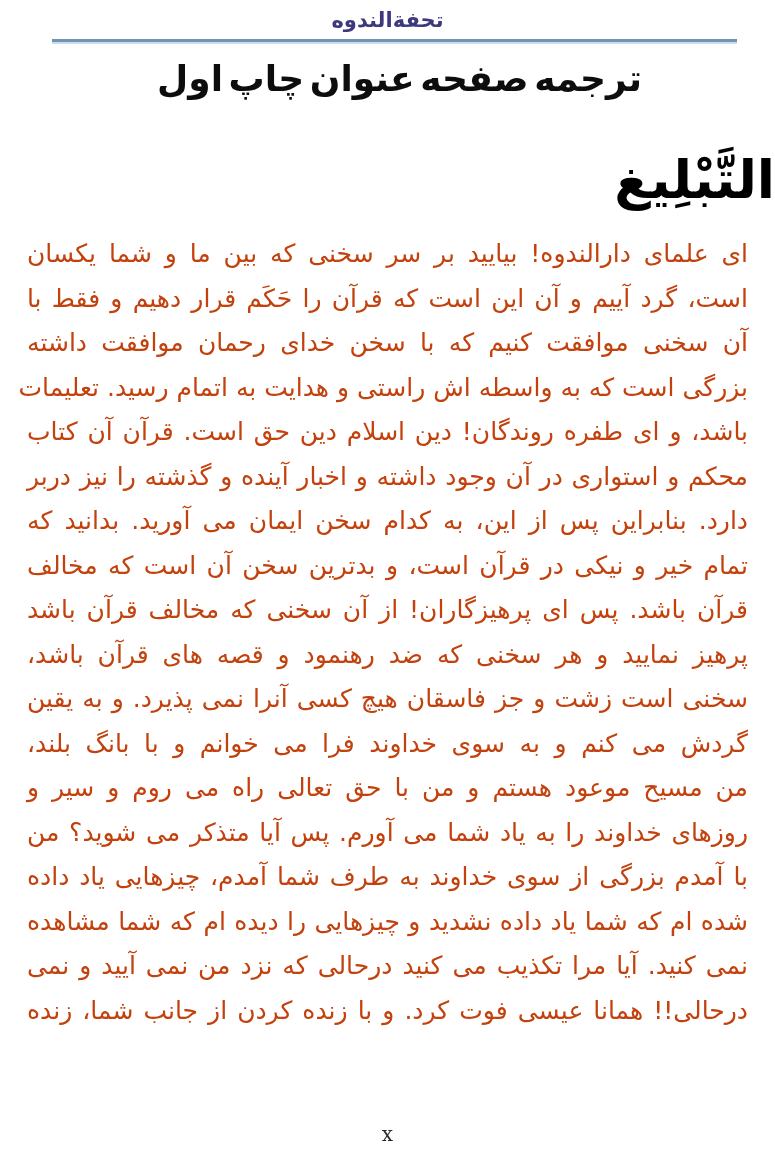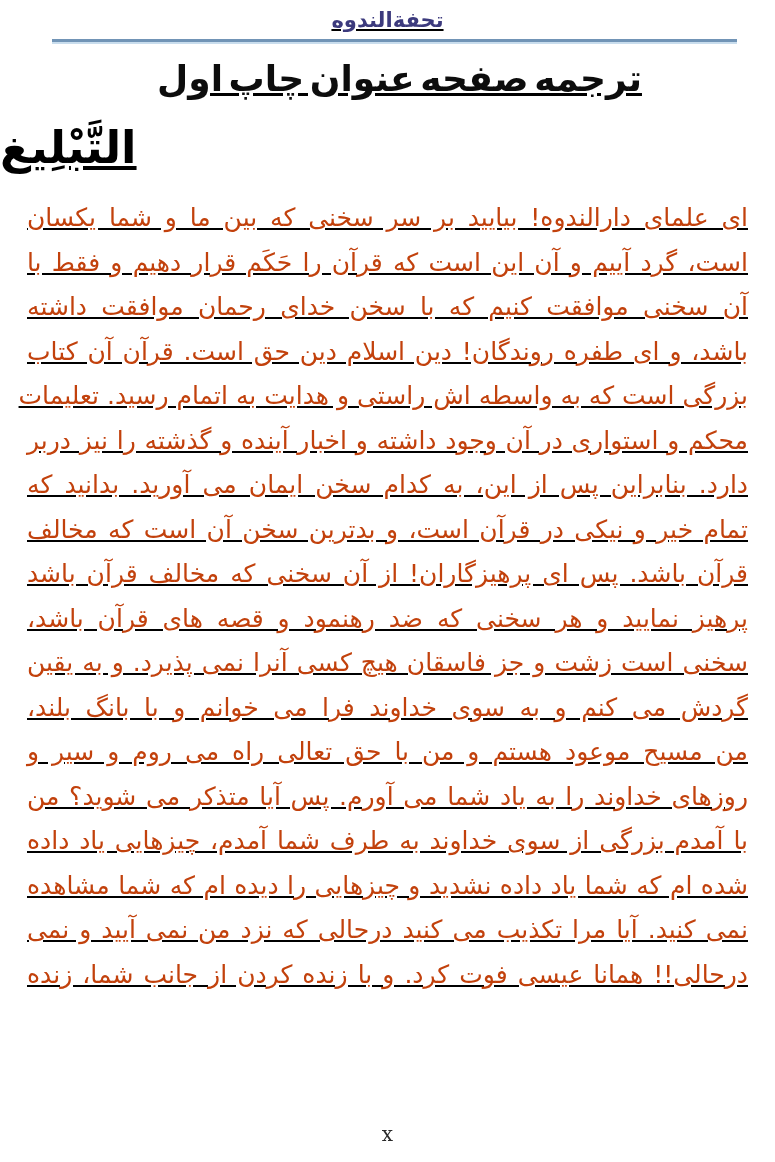--- a/index.html
+++ b/index.html
@@ -4,21 +4,20 @@
 <style>
   html,body { margin:0; padding:0; background:#ffffff; }
   .page {
     position: relative;
     width: 775px;
     height: 1162px;
     margin: 0 auto;
     background: #ffffff;
     font-family: "DejaVu Sans", sans-serif;
     overflow: hidden;
-    text-decoration: underline;
   }
   .running-head {
     padding-top: 8px;
     text-align: center;
     direction: rtl;
     font-size: 21px;
     font-weight: bold;
     color: #3c3a7d;
     letter-spacing: 0px;
   }
@@ -32,24 +31,24 @@
     margin-top: 16px;
     text-align: center;
     direction: rtl;
     font-size: 36px;
     font-weight: bold;
     color: #0d0d0d;
     word-spacing: -7px;
     padding-left: 24px;
   }
   .section-title {
-    margin-top: 22px;
-    text-align: left;
+    margin-top: 50px;
+    text-align: right;
     direction: rtl;
-    font-size: 45px;
+    font-size: 53px;
     font-weight: bold;
     color: #000000;
   }
   .body-text {
     margin: 22px 27px 0 27px;
   }
   .body-line {
     direction: rtl;
     unicode-bidi: embed;
     font-size: 25px;
@@ -79,22 +78,22 @@
   <div class="head-rule"></div>
 
   <div class="subtitle">ترجمه صفحه عنوان چاپ اول</div>
 
   <div class="section-title">التَّبْلِيغ</div>
 
   <div class="body-text">
       <div class="body-line">ای علمای دارالندوه! بیایید بر سر سخنی که بین ما و شما یکسان</div>
       <div class="body-line">است، گرد آییم و آن این است که قرآن را حَکَم قرار دهیم و فقط با</div>
       <div class="body-line">آن سخنی موافقت کنیم که با سخن خدای رحمان موافقت داشته</div>
+      <div class="body-line">بزرگی است که به واسطه اش راستی و هدایت به اتمام رسید. تعلیمات</div>
       <div class="body-line">باشد، و ای طفره روندگان! دین اسلام دین حق است. قرآن آن کتاب</div>
-      <div class="body-line">بزرگی است که به واسطه اش راستی و هدایت به اتمام رسید. تعلیمات</div>
       <div class="body-line">محکم و استواری در آن وجود داشته و اخبار آینده و گذشته را نیز دربر</div>
       <div class="body-line">دارد. بنابراین پس از این، به کدام سخن ایمان می آورید. بدانید که</div>
       <div class="body-line">تمام خیر و نیکی در قرآن است، و بدترین سخن آن است که مخالف</div>
       <div class="body-line">قرآن باشد. پس ای پرهیزگاران! از آن سخنی که مخالف قرآن باشد</div>
       <div class="body-line">پرهیز نمایید و هر سخنی که ضد رهنمود و قصه های قرآن باشد،</div>
       <div class="body-line">سخنی است زشت و جز فاسقان هیچ کسی آنرا نمی پذیرد. و به یقین</div>
       <div class="body-line">گردش می کنم و به سوی خداوند فرا می خوانم و با بانگ بلند،</div>
       <div class="body-line">من مسیح موعود هستم و من با حق تعالی راه می روم و سیر و</div>
       <div class="body-line">روزهای خداوند را به یاد شما می آورم. پس آیا متذکر می شوید؟ من</div>
       <div class="body-line">با آمدم بزرگی از سوی خداوند به طرف شما آمدم، چیزهایی یاد داده</div>

